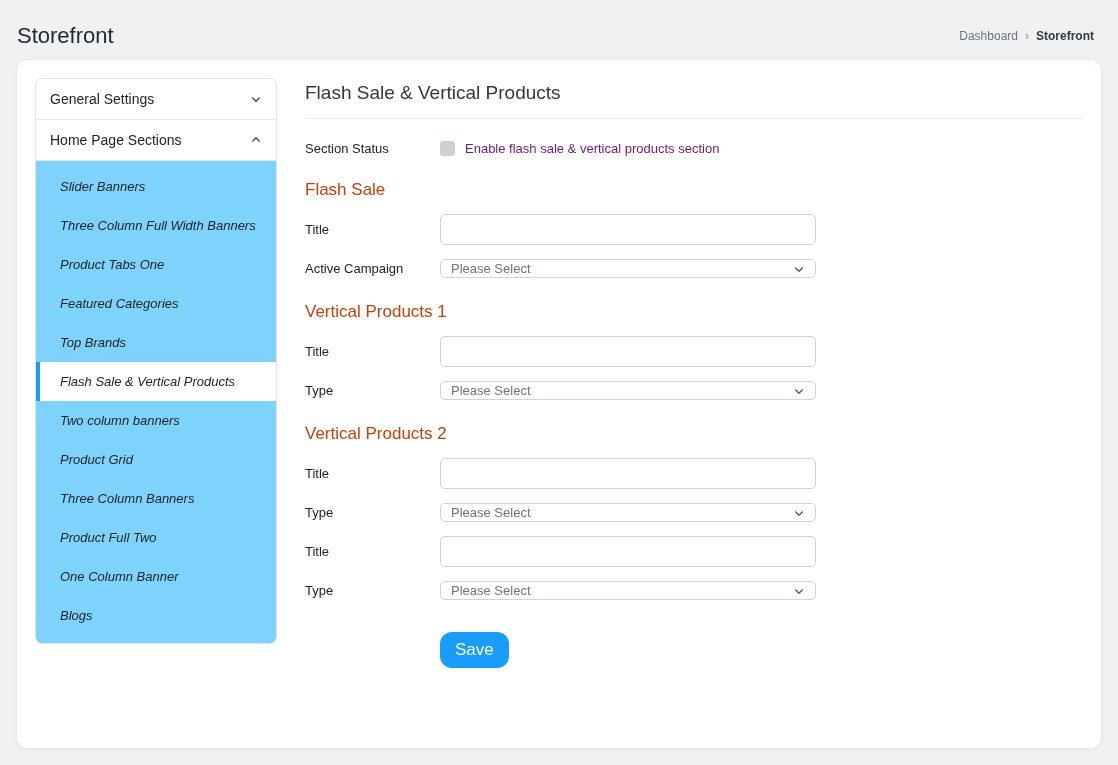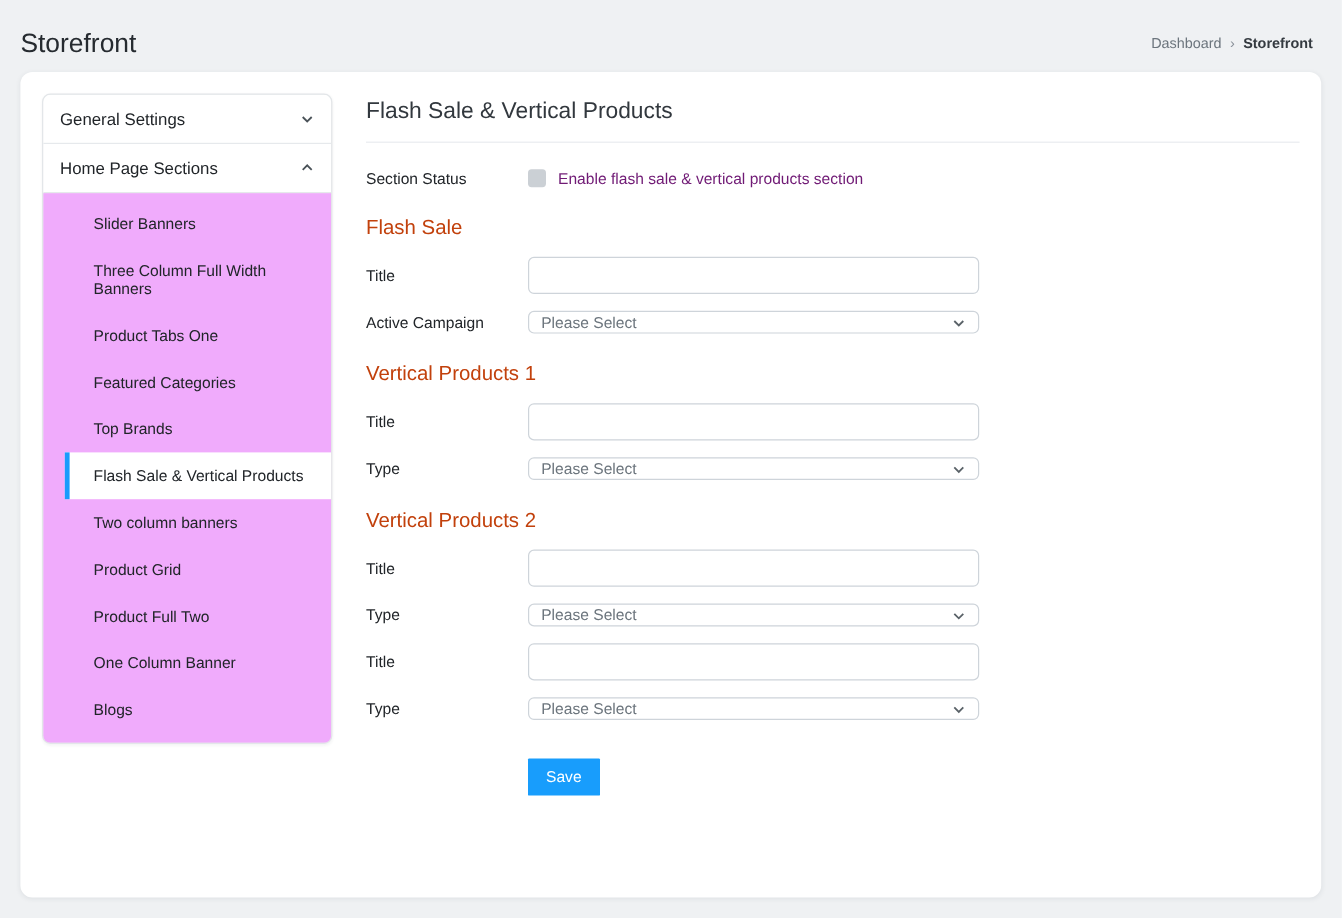--- a/index.html
+++ b/index.html
@@ -66,22 +66,23 @@
     color: #212529;
     display: flex;
     align-items: center;
     justify-content: space-between;
     border-bottom: 1px solid #e6e9ec;
     cursor: pointer;
   }
   .acc-header .chev { display: inline-flex; color: #4a5258; }
   .menu {
     list-style: none;
-    padding: 6px 0 8px 18px;
-    background: #f0abfc;
+    padding: 6px 0 8px 0;
+    background: #7dd3fc;
+    font-style: italic;
   }
   .menu li {
     padding: 12px 20px 12px 24px;
     font-size: 13px;
     color: #212529;
     cursor: pointer;
     position: relative;
   }
   .menu li.active {
     background: #ffffff;
@@ -162,22 +163,22 @@
     color: #6c757d;
     cursor: pointer;
   }
   .select .chev { display: inline-flex; color: #5a6268; }
 
   .save-btn {
     margin: 18px 0 0 135px;
     background: #189dfc;
     color: #ffffff;
     border: none;
-    border-radius: 1px;
-    font-size: 13px;
+    border-radius: 12px;
+    font-size: 17px;
     font-family: inherit;
     padding: 8px 15px;
     cursor: pointer;
   }
 </style>
 </head>
 <body>
 
 <header class="topbar">
   <h1 class="app-title">Storefront</h1>
@@ -209,20 +210,21 @@
     </div>
     <ul class="menu">
       <li>Slider Banners</li>
       <li>Three Column Full Width Banners</li>
       <li>Product Tabs One</li>
       <li>Featured Categories</li>
       <li>Top Brands</li>
       <li class="active">Flash Sale &amp; Vertical Products</li>
       <li>Two column banners</li>
       <li>Product Grid</li>
+      <li>Three Column Banners</li>
       <li>Product Full Two</li>
       <li>One Column Banner</li>
       <li>Blogs</li>
     </ul>
   </aside>
 
   <main class="content">
     <h2 class="page-title">Flash Sale &amp; Vertical Products</h2>
 
     <div class="frow">

